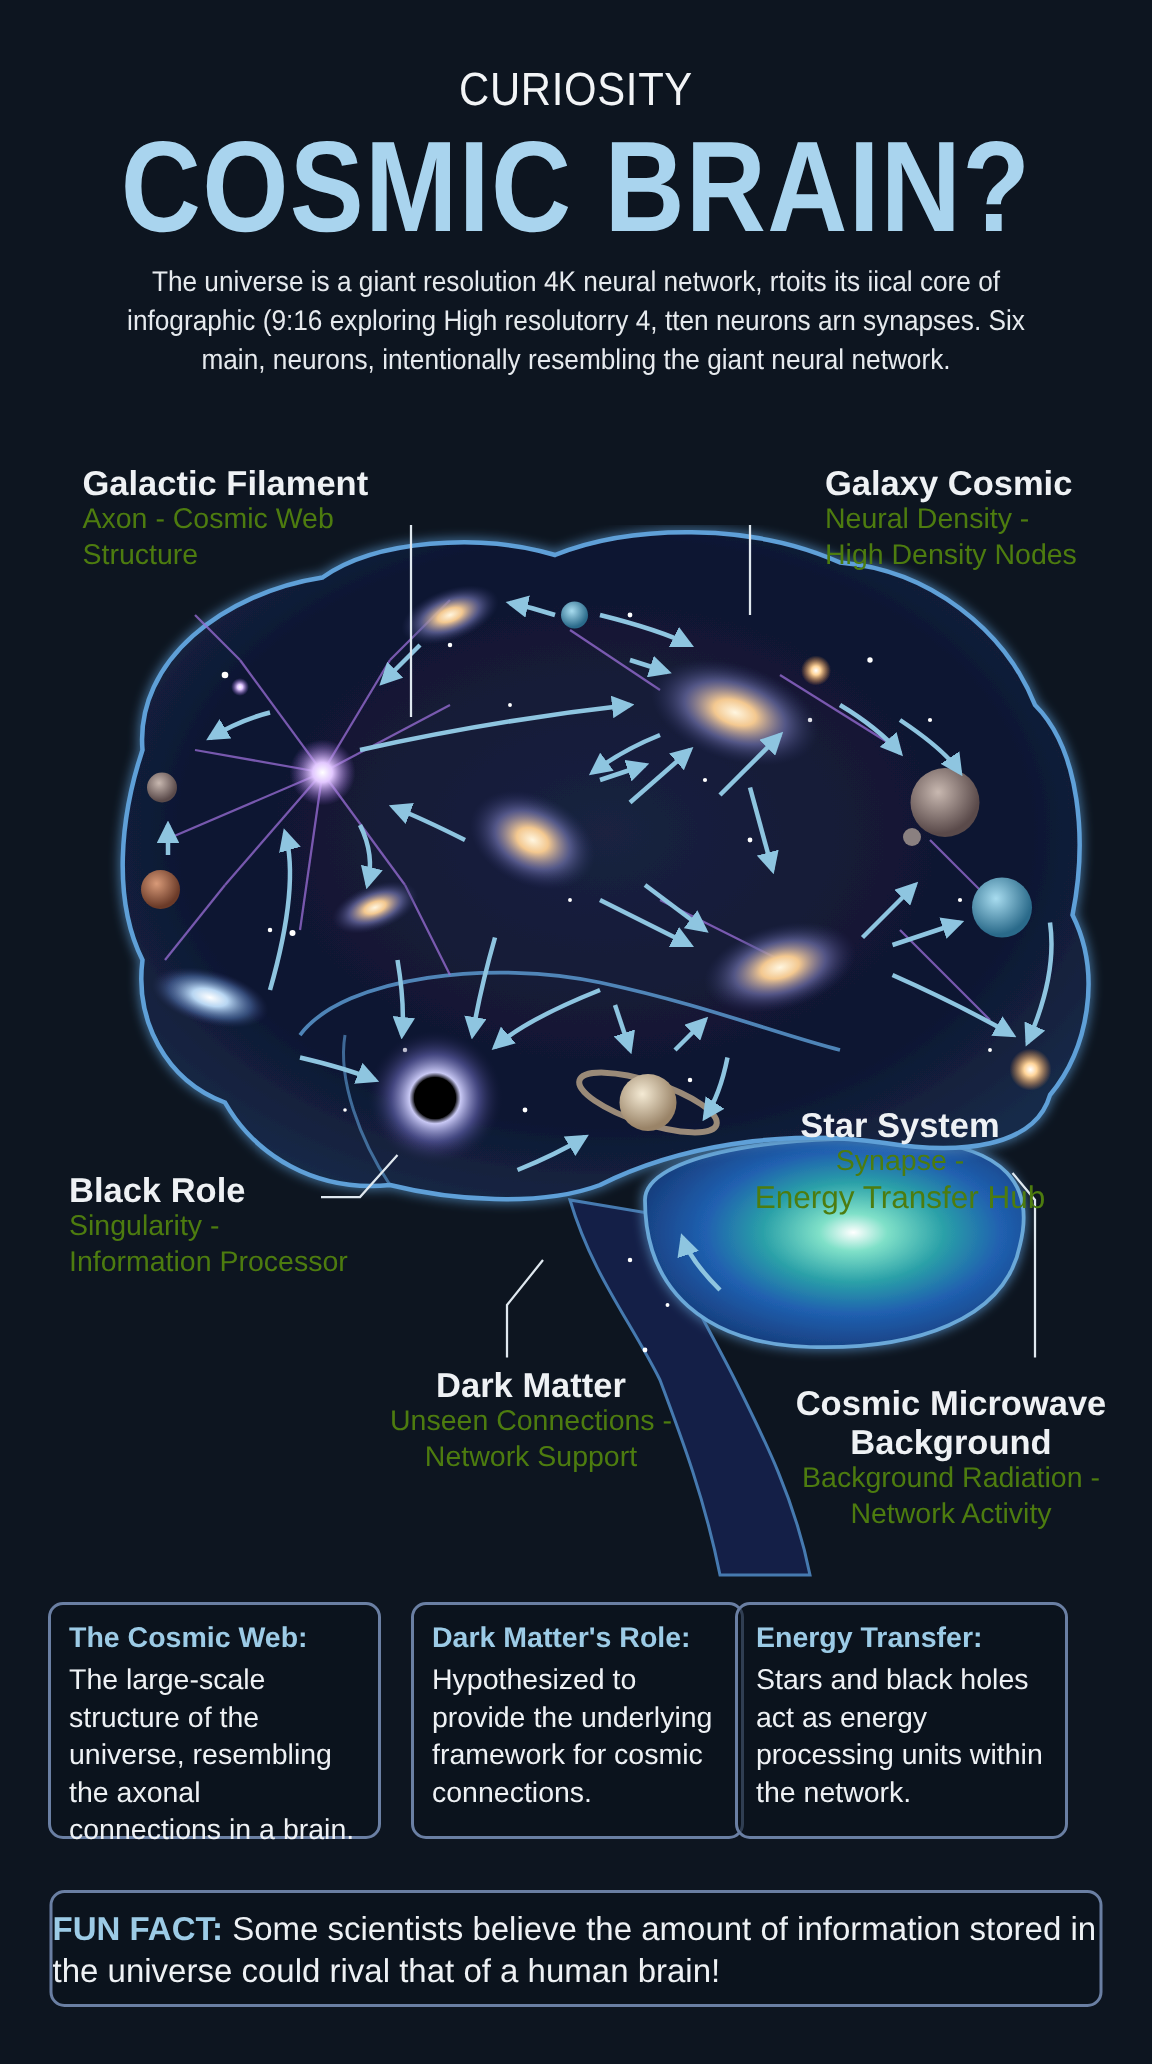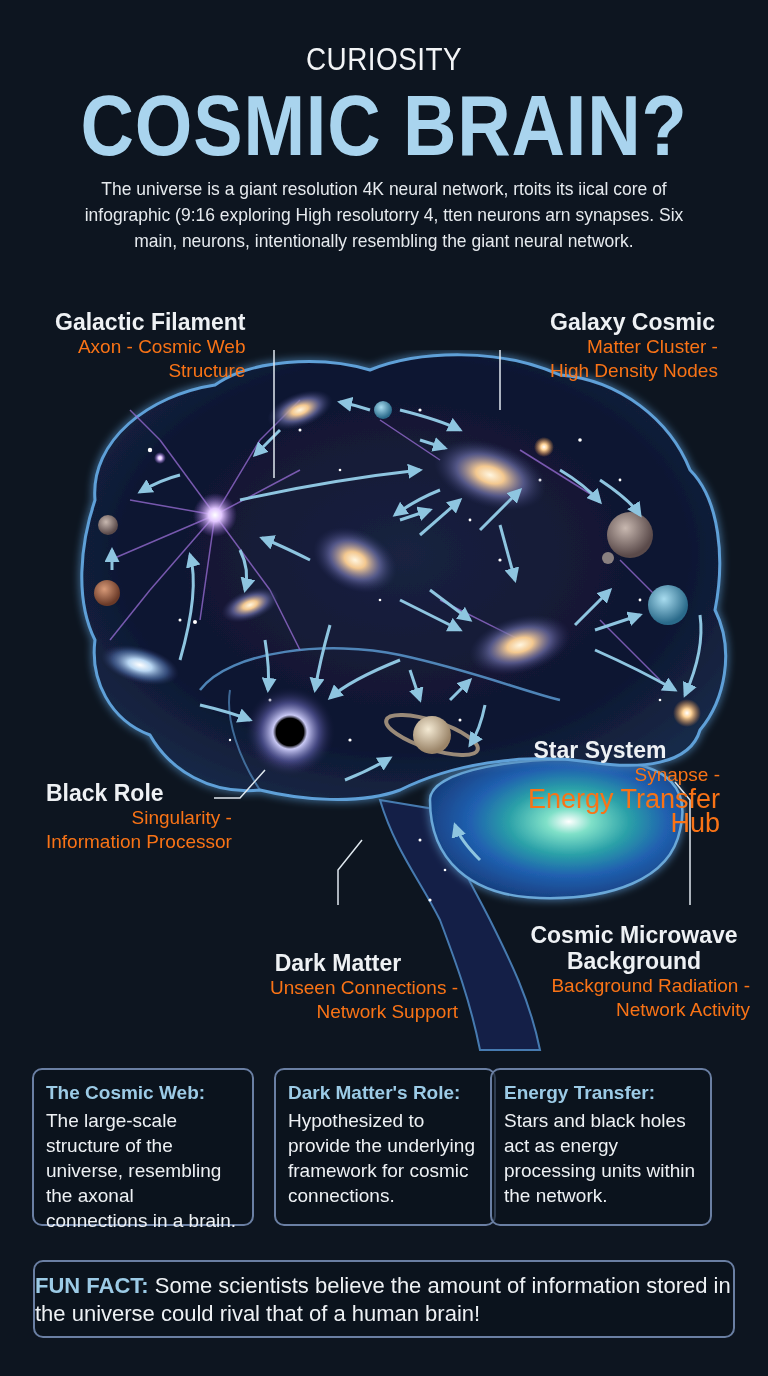--- a/index.html
+++ b/index.html
@@ -8,21 +8,21 @@
 
   .kicker { position: absolute; top: 42px; left: 0; width: 768px; text-align: center; font-size: 31px; font-weight: 400; color: #f2f4f6; letter-spacing: 0.5px; transform: scaleX(0.9); }
   .title { position: absolute; top: 82px; left: 0; width: 768px; text-align: center; font-size: 86px; font-weight: 700; color: #a9d4ee; letter-spacing: 1px; line-height: 1; transform: scaleX(0.86); }
   .intro { position: absolute; top: 176px; left: 40px; width: 688px; text-align: center; font-size: 19px; line-height: 26px; color: #e6eaee; transform: scaleX(0.92); }
 
   .brain-wrap { position: absolute; top: 350px; left: 0; width: 768px; height: 720px; }
   .brain-wrap svg { position: absolute; left: 0; top: 0; }
 
   .label { position: absolute; color: #e9edf1; }
   .label .hd { font-weight: 700; font-size: 23px; line-height: 26px; color: #eef1f4; transform-origin: left; }
-  .label .sb { font-size: 19px; line-height: 24px; color: #f97316; text-align: right; }
+  .label .sb { font-size: 19px; line-height: 24px; color: #4d7c0f; }
   .label.center { text-align: center; }
   .label.center .hd { transform-origin: center; }
 
   .card { position: absolute; top: 1068px; width: 222px; height: 158px; border: 2px solid #6a7fa3; border-radius: 10px; padding: 10px 12px; background: rgba(10,18,28,0.6); }
   .card .ct { font-weight: 700; font-size: 19px; color: #9ccbe6; line-height: 26px; white-space: nowrap; }
   .card .cb { font-size: 19px; line-height: 25px; color: #eef1f4; margin-top: 2px; }
 
   .fun { position: absolute; top: 1260px; left: 33px; width: 702px; height: 78px; border: 2px solid #6a7fa3; border-radius: 10px; background: rgba(10,18,28,0.6); padding-top: 10px; font-size: 22px; line-height: 28px; color: #eef1f4; }
   .fun .fl { font-weight: 700; color: #9ccbe6; }
 </style>
@@ -233,37 +233,37 @@
 </div>
 
 <div class="label" style="left:55px; top:309px;">
   <div class="hd">Galactic Filament</div>
   <div class="sb">Axon - Cosmic Web</div>
   <div class="sb">Structure</div>
 </div>
 
 <div class="label" style="left:550px; top:309px;">
   <div class="hd">Galaxy Cosmic</div>
-  <div class="sb">Matter Cluster -</div>
+  <div class="sb">Neural Density -</div>
   <div class="sb">High Density Nodes</div>
 </div>
 
 <div class="label center" style="left:480px; top:689px; width:240px;margin-top:48px;">
   <div class="hd">Star System</div>
   <div class="sb">Synapse -</div>
-  <div class="sb" style="font-size:27px;">Energy Transfer Hub</div>
+  <div class="sb" style="font-size:21px;">Energy Transfer Hub</div>
 </div>
 
 <div class="label" style="left:46px; top:780px;">
   <div class="hd">Black Role</div>
   <div class="sb">Singularity -</div>
   <div class="sb">Information Processor</div>
 </div>
 
-<div class="label center" style="left:218px; top:910px; width:240px;margin-top:40px;">
+<div class="label center" style="left:234px; top:910px; width:240px;">
   <div class="hd">Dark Matter</div>
   <div class="sb">Unseen Connections -</div>
   <div class="sb">Network Support</div>
 </div>
 
 <div class="label center" style="left:518px; top:922px; width:232px;">
   <div class="hd">Cosmic Microwave</div>
   <div class="hd">Background</div>
   <div class="sb">Background Radiation -</div>
   <div class="sb">Network Activity</div>

